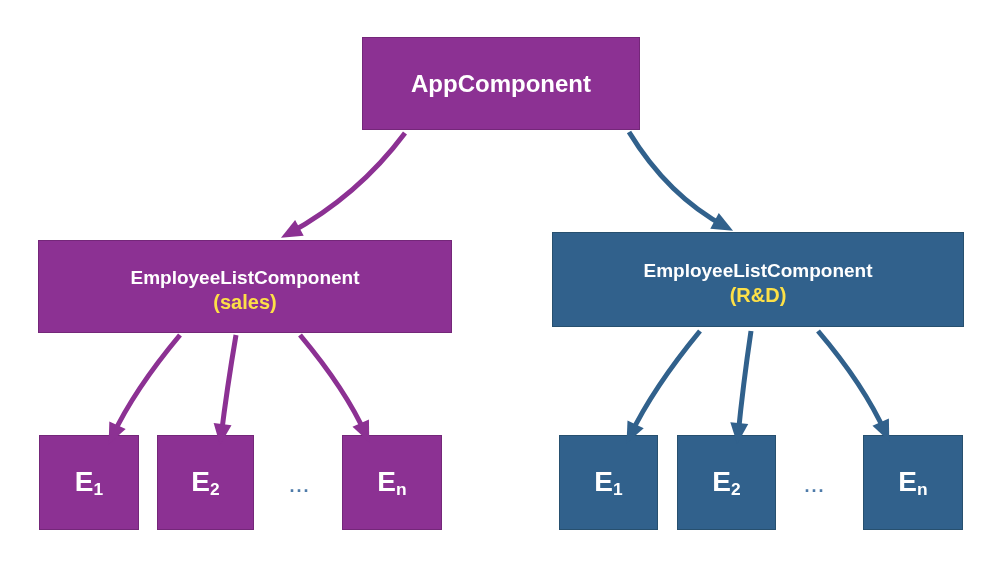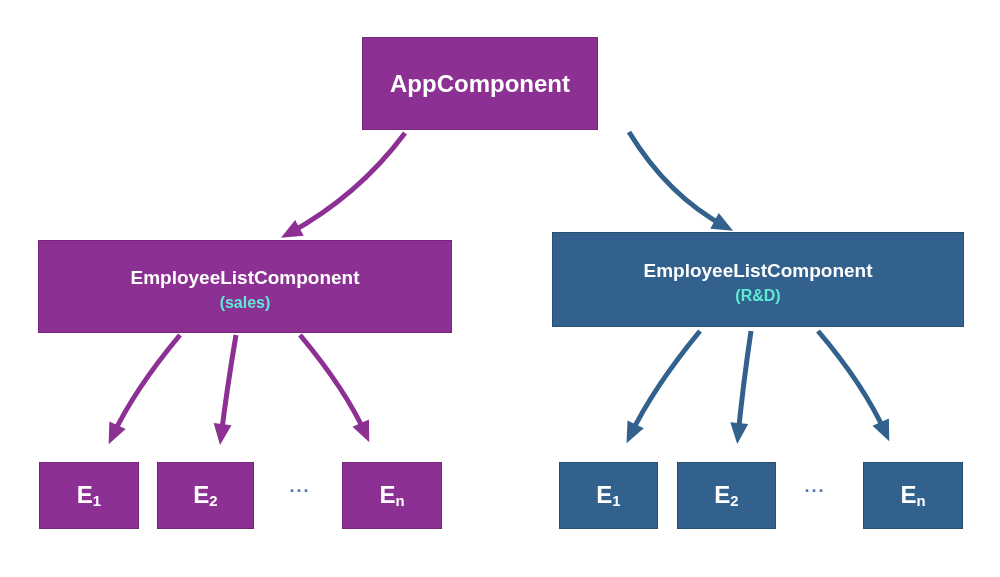--- a/index.html
+++ b/index.html
@@ -15,26 +15,26 @@
   .arr.p{stroke:#8c3193;}
   .arr.b{stroke:#31618c;}
   .box{
     position:absolute;
     display:flex;flex-direction:column;align-items:center;justify-content:center;
     color:#ffffff;font-weight:bold;text-align:center;z-index:1;
     box-sizing:border-box;
   }
   .purple{background:#8c3193;border:1px solid #742779;}
   .blue{background:#31618c;border:1px solid #27506f;}
-  .app-box{left:362px;top:37px;width:236px;height:93px;font-size:24px;}
+  .app-box{left:362px;top:37px;width:278px;height:93px;font-size:24px;}
   .parent-sales{left:38px;top:240px;width:414px;height:93px;}
   .parent-rd{left:552px;top:232px;width:412px;height:95px;}
   .parent-title{font-size:19px;line-height:31px;}
-  .parent-subtitle{font-size:16px;line-height:19px;color:#5eead4;}
-  .child{width:100px;height:67px;top:462px;font-size:24px;}
+  .parent-subtitle{font-size:20px;line-height:19px;color:#fde047;}
+  .child{width:100px;height:95px;top:435px;font-size:28px;}
   .c-s1{left:39px;}  .c-s2{left:157px;width:97px;} .c-sn{left:342px;}
   .c-r1{left:559px;width:99px;} .c-r2{left:677px;width:99px;} .c-rn{left:863px;}
   .sub{font-size:0.62em;vertical-align:-0.22em;}
   .dots{
     position:absolute;top:477px;width:34px;z-index:1;
     color:#4e7ba9;font-size:18px;font-weight:bold;letter-spacing:2px;
     text-align:center;line-height:18px;
   }
   .dots-left{left:283px;}
   .dots-right{left:798px;}

